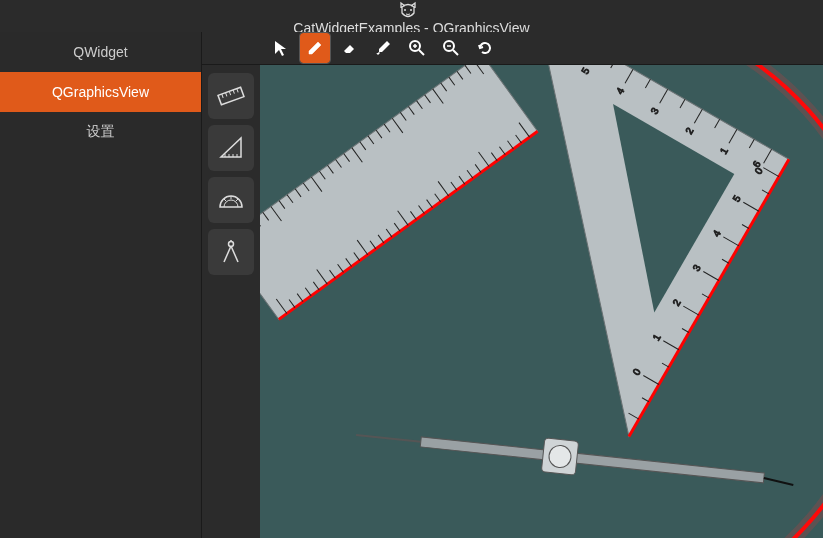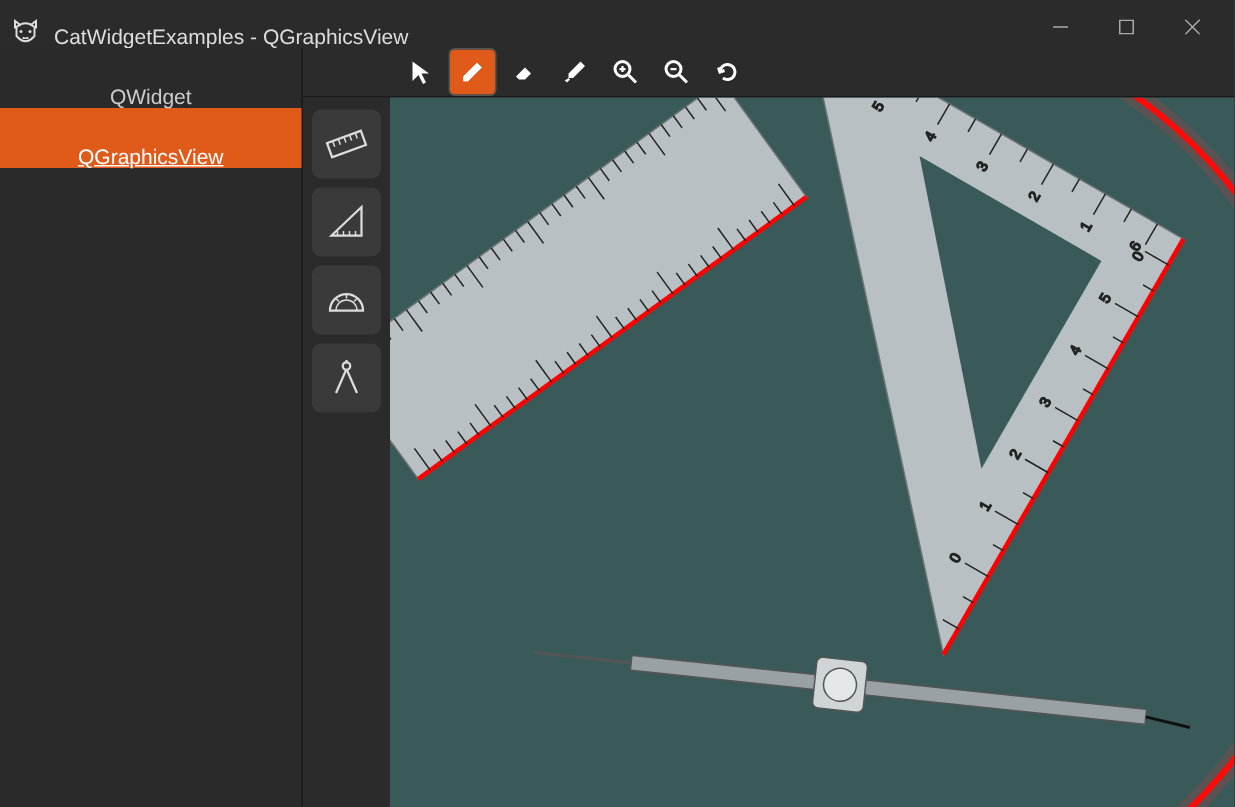--- a/index.html
+++ b/index.html
@@ -8,22 +8,23 @@
   background: #2b2b2b;
   font-family: "Segoe UI", Arial, sans-serif;
   font-size: 14px;
   color: #ddd;
   overflow: hidden;
 }
 .titlebar {
   height: 32px;
   background: #2b2b2b;
   display: flex;
-  align-items: flex-end;
+  align-items: center;
   padding: 0 6px;
+  flex-direction: column;
 }
 .titlebar .app-icon {
   width: 22px; height: 22px; margin-right: 8px;
   display: flex; align-items: center; justify-content: center;
 }
 .titlebar .title { flex: 1; color: #ddd; font-size: 14px; }
 .titlebar .win-controls { display: flex; gap: 0; }
 .titlebar .win-btn {
   width: 44px; height: 28px;
   display: flex; align-items: center; justify-content: center;
@@ -34,30 +35,29 @@
   height: calc(538px - 32px);
 }
 .sidebar-nav {
   width: 202px;
   background: #2a2a2a;
   border-right: 1px solid #1a1a1a;
 }
 .nav-item {
   height: 40px;
   display: flex;
-  align-items: flex-end;
+  align-items: center;
   justify-content: center;
   color: #ccc;
   cursor: pointer;
   font-size: 14px;
 }
 .nav-item.active {
   background: #e05a1a;
   color: #fff;
-  text-decoration: underline;
 }
 .content {
   flex: 1;
   display: flex;
   flex-direction: column;
   background: #2b2b2b;
 }
 .toolbar-top {
   height: 36px;
   background: #2b2b2b;
@@ -137,20 +137,23 @@
   </div>
 </div>
 
 <div class="main">
   <div class="sidebar-nav">
     <div class="nav-item">
         <span>QWidget</span>
       </div>
     <div class="nav-item active">
         <span>QGraphicsView</span>
+      </div>
+    <div class="nav-item">
+        <span>设置</span>
       </div>
   </div>
 
   <div class="content">
     <div class="toolbar-top">
       <div class="tool-btn">
         <svg width="18" height="18" viewBox="0 0 18 18">
             <path d="M3 2 L3 15 L7 11 L10 17 L12 16 L9 10 L14 10 Z" fill="#fff"></path>
           </svg>
       </div>

